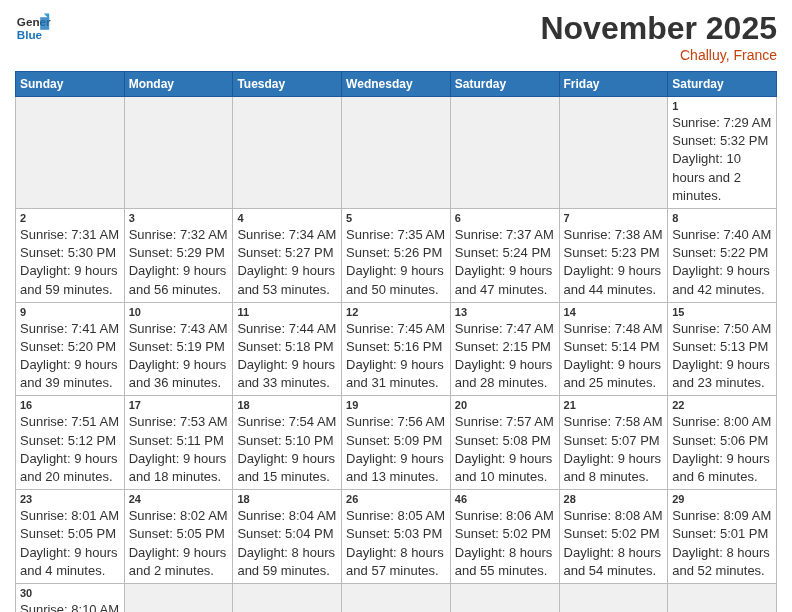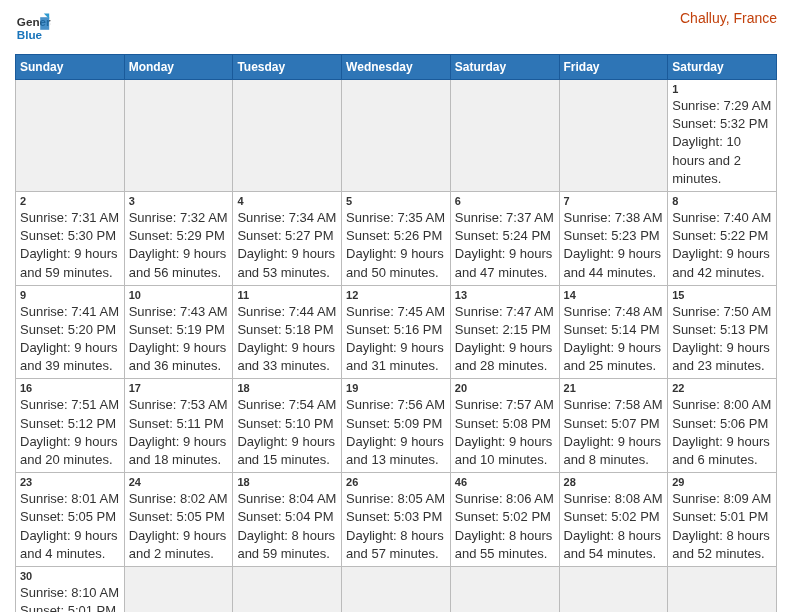--- a/index.html
+++ b/index.html
@@ -90,20 +90,21 @@
   <div class="header">
     <div class="logo">
       <svg class="logo-icon" viewBox="0 0 40 40">
         <text x="2" y="18" font-size="13" font-weight="bold" fill="#333" font-family="Arial">General</text>
         <text x="2" y="32" font-size="13" font-weight="bold" fill="#1a75bb" font-family="Arial">Blue</text>
         <polygon points="28,8 38,8 38,22 28,22" fill="#1a75bb" opacity="0.8"></polygon>
         <polygon points="32,4 38,4 38,10" fill="#2e9ad0"></polygon>
       </svg>
     </div>
     <div class="title-block">
+      <div class="month-title">November 2025</div>
       <div class="location-title">Challuy, France</div>
     </div>
   </div>
 
   <table>
     <thead>
       <tr>
         <th>Sunday</th>
         <th>Monday</th>
         <th>Tuesday</th>

